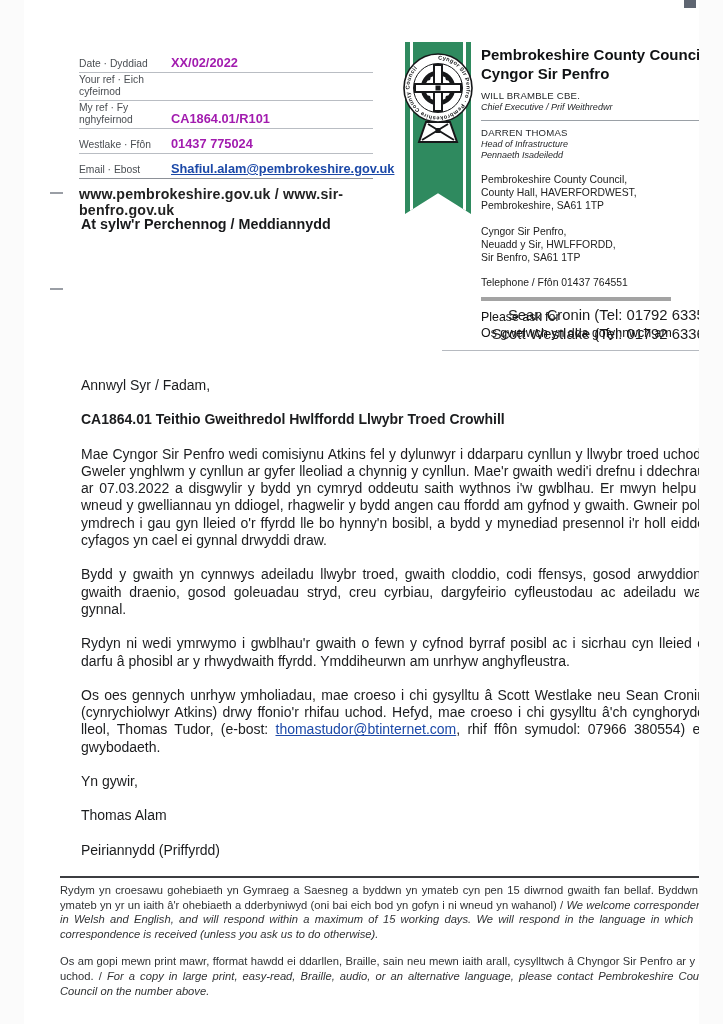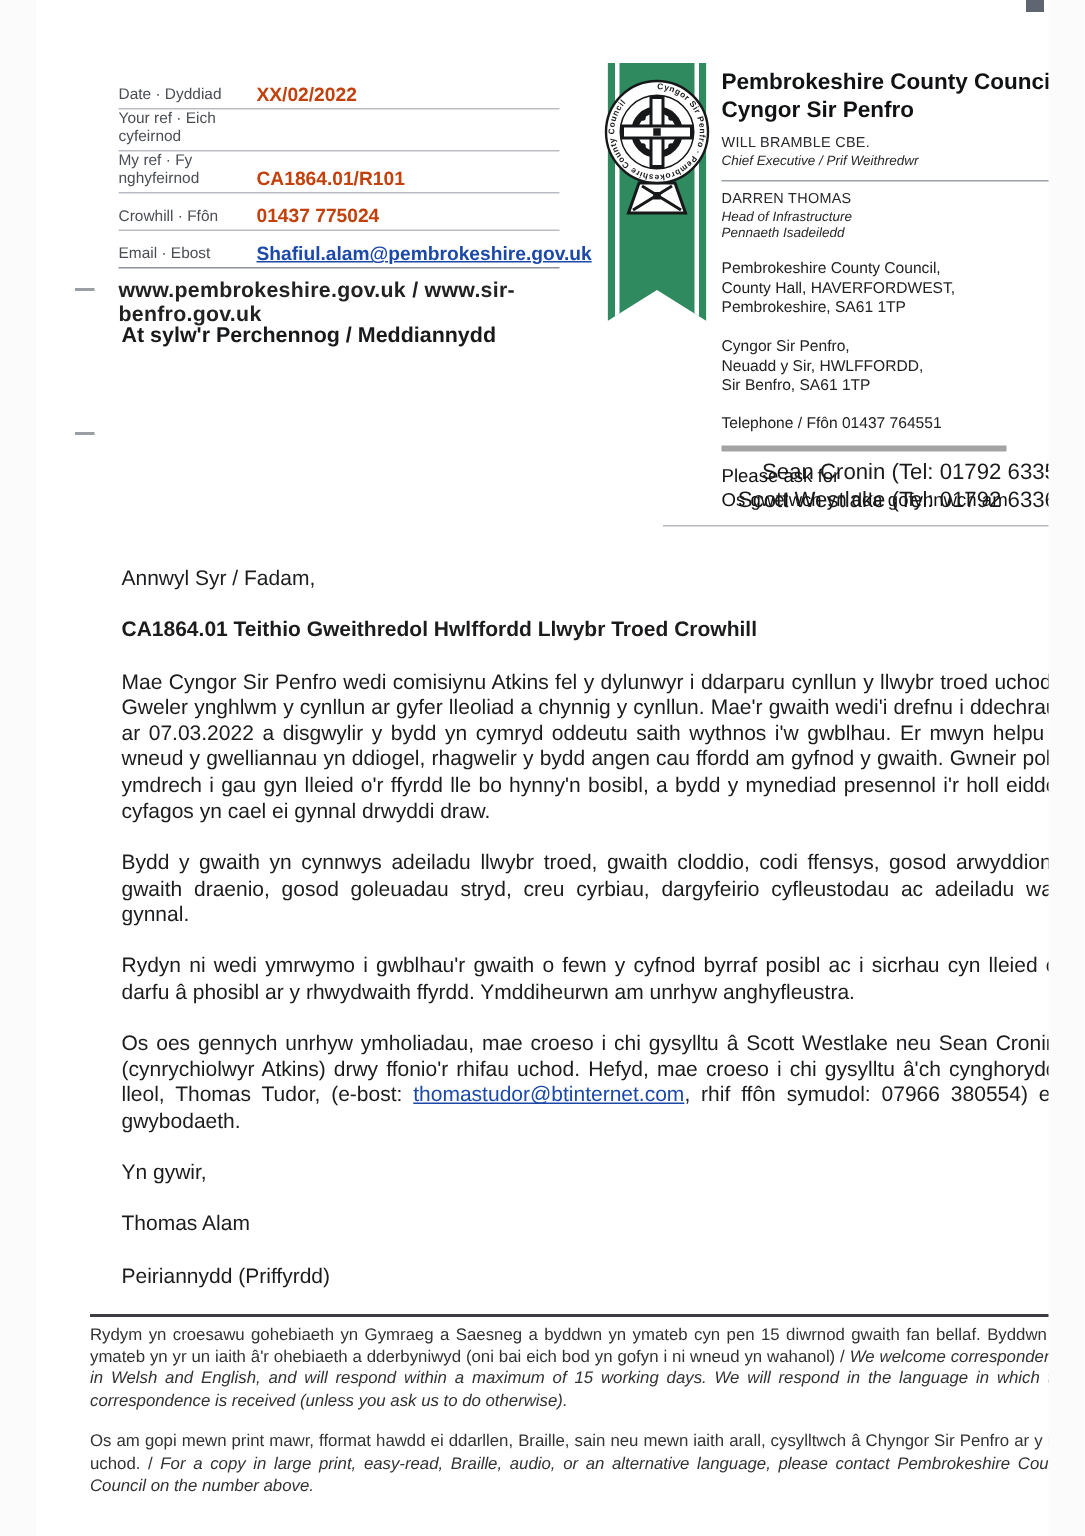--- a/index.html
+++ b/index.html
@@ -13,21 +13,21 @@
   .corner-mark{position:absolute;top:0;right:3px;width:12px;height:8px;background:#5f6672;}
   .edge-dash{position:absolute;left:26px;width:13px;height:2px;background:#9a9ea5;}
   .dash-1{top:192px;} .dash-2{top:288px;}
 
   
   .refblock{position:absolute;left:55px;top:48px;width:294px;}
   .field{display:flex;align-items:flex-end;border-bottom:1px solid #b9bdc3;
          min-height:21px;padding:1px 0 2px 0;}
   .field.last{border-bottom:1px solid #8d9198;}
   .field-label{width:92px;flex:none;font-size:10.3px;color:#4a4e53;line-height:12px;}
-  .field-value{font-size:12.8px;font-weight:bold;color:#c2410c;line-height:14px;}
+  .field-value{font-size:12.8px;font-weight:bold;color:#a21caf;line-height:14px;}
   .field-value.link{color:#1c49a8;text-decoration:underline;cursor:pointer;}
   .website{margin-top:7px;font-size:14.2px;font-weight:bold;color:#222;letter-spacing:.2px;}
 
   
   .ribbon{position:absolute;left:381px;top:42px;width:66px;height:172px;
           background:#2f8a5f;
           -webkit-clip-path:polygon(0 0,100% 0,100% 100%,50% 88%,0 100%);
           clip-path:polygon(0 0,100% 0,100% 100%,50% 88%,0 100%);}
   .ribbon .stripe{position:absolute;top:0;bottom:0;width:3px;background:#fff;}
   .stripe.l{left:5px;} .stripe.r{right:5px;}
@@ -83,21 +83,21 @@
     </div>
     <div class="field">
       <span class="field-label">Your ref · Eich cyfeirnod</span>
       <span class="field-value"></span>
     </div>
     <div class="field">
       <span class="field-label">My ref · Fy nghyfeirnod</span>
       <span class="field-value">CA1864.01/R101</span>
     </div>
     <div class="field">
-      <span class="field-label">Crowhill · Ffôn</span>
+      <span class="field-label">Westlake · Ffôn</span>
       <span class="field-value">01437 775024</span>
     </div>
     <div class="field last">
       <span class="field-label">Email · Ebost</span>
       <span class="field-value link">Shafiul.alam@pembrokeshire.gov.uk</span>
     </div>
     <div class="website">www.pembrokeshire.gov.uk / www.sir-benfro.gov.uk</div>
   </div>
 
   <div class="ribbon">

